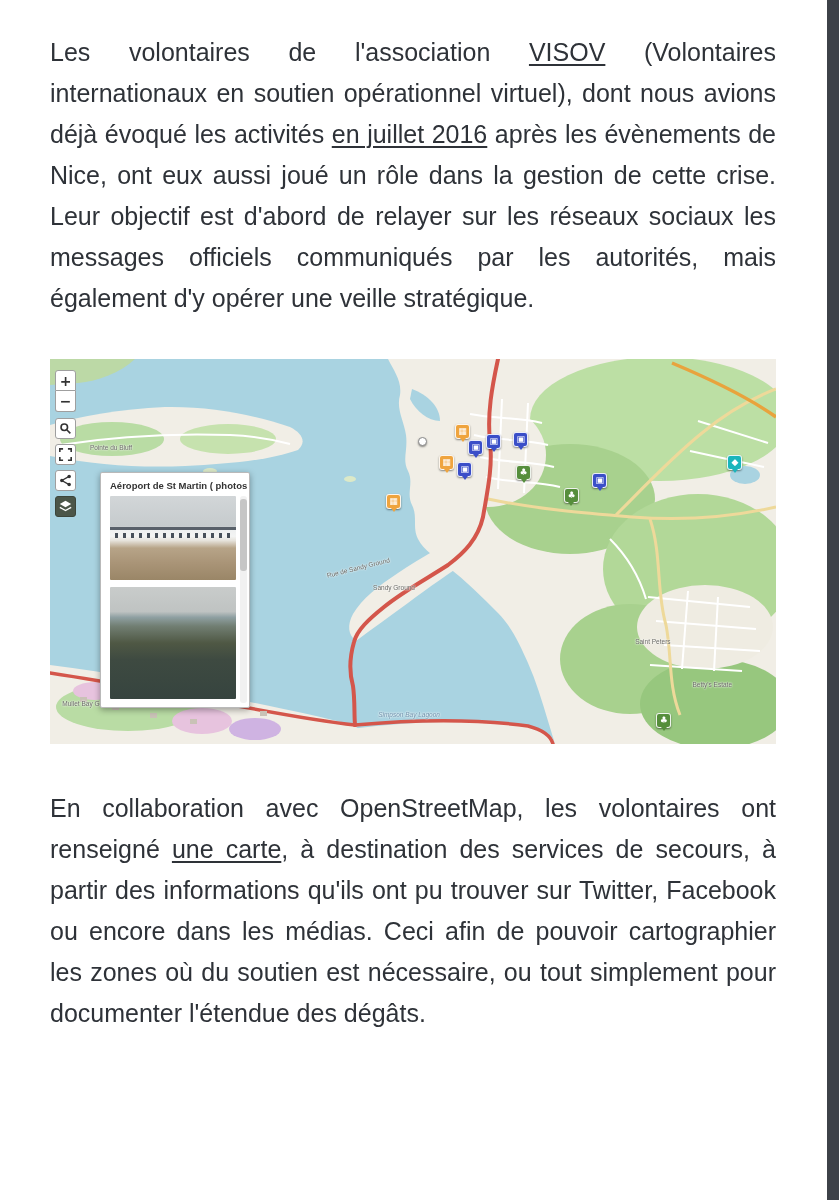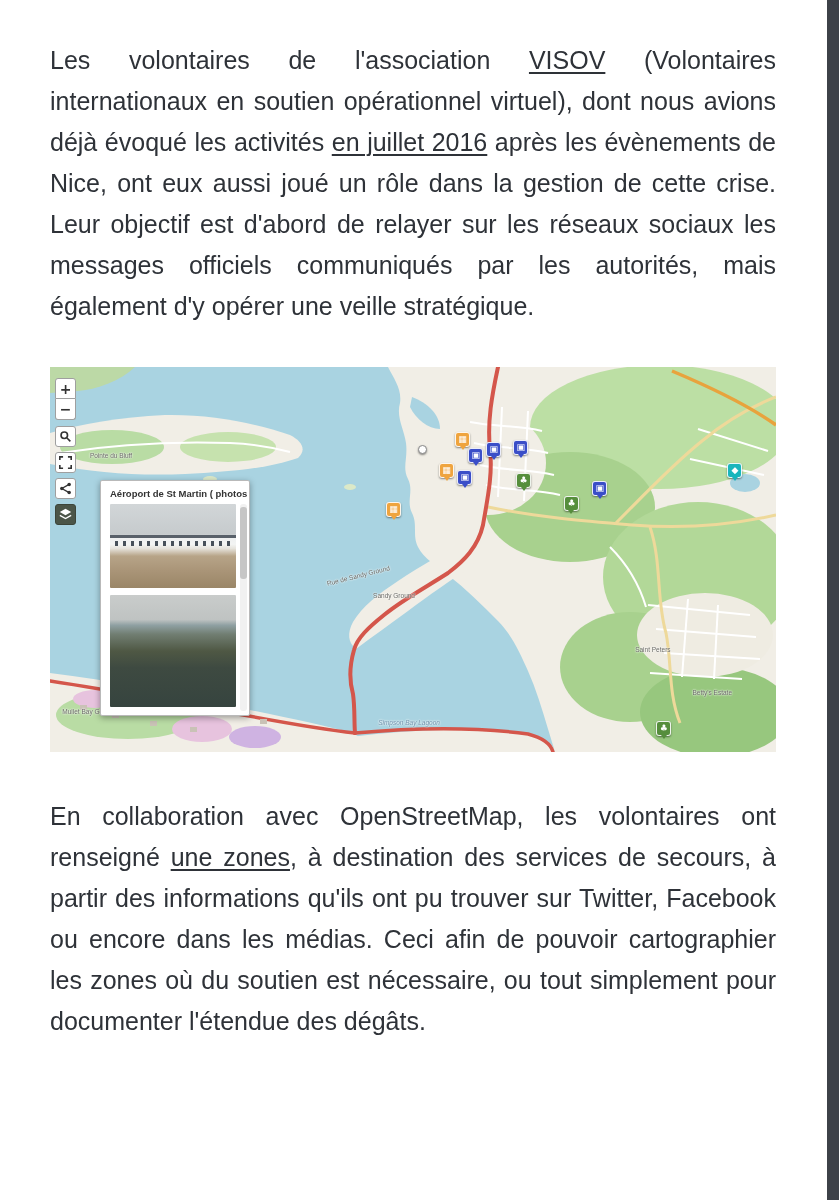--- a/index.html
+++ b/index.html
@@ -2,21 +2,21 @@
 <html><head>
 <meta charset="utf-8">
 <style>
   html,body{margin:0;padding:0;background:#ffffff;}
   body{
     width:839px;height:1200px;overflow:hidden;position:relative;
     font-family:"Liberation Sans","DejaVu Sans",sans-serif;
     color:#2e3238;
   }
   .article{
-    padding:40px 51px 0 50px;
+    padding:32px 51px 0 50px;
     box-sizing:border-box;
     width:827px;
   }
   .para{
     margin:0;
     font-size:25px;
     line-height:41px;
     text-align:justify;
     color:#2e3238;
   }
@@ -280,17 +280,17 @@
         </div>
         <div class="photo photo-coast"></div>
       </div>
       <div class="popup-scrollbar">
         <div class="popup-thumb"></div>
       </div>
     </div>
 
   </figure>
 
-  <p class="para"><span>En collaboration avec OpenStreetMap, les volontaires ont renseigné </span><a>une zones</a><span>, à destination des services de secours, à partir des informations qu'ils ont pu trouver sur Twitter, Facebook ou encore dans les médias. Ceci afin de pouvoir cartographier les zones où du soutien est nécessaire, ou tout simplement pour documenter l'étendue des dégâts.</span></p>
+  <p class="para"><span>En collaboration avec OpenStreetMap, les volontaires ont renseigné </span><a>une carte</a><span>, à destination des services de secours, à partir des informations qu'ils ont pu trouver sur Twitter, Facebook ou encore dans les médias. Ceci afin de pouvoir cartographier les zones où du soutien est nécessaire, ou tout simplement pour documenter l'étendue des dégâts.</span></p>
 
 </div>
 
 <div class="right-bar"></div>
 
 </body></html>

